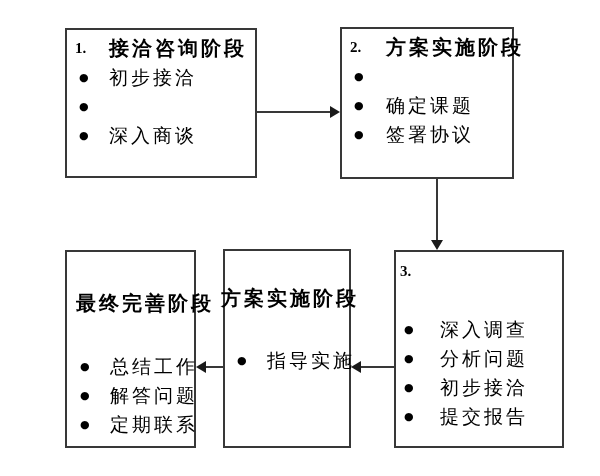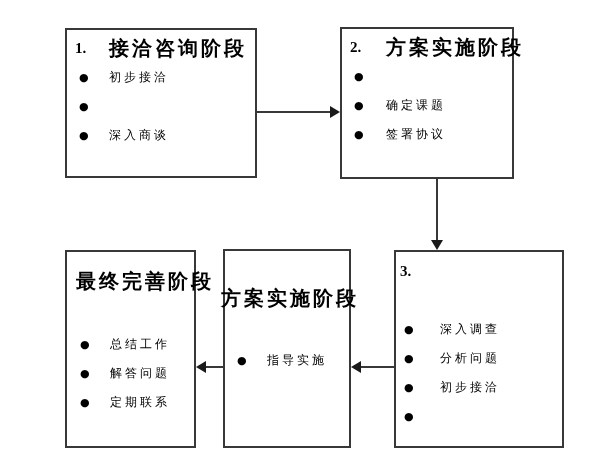--- a/index.html
+++ b/index.html
@@ -41,33 +41,33 @@
     font-size: 11px;
     padding-left: 4px;
     font-family: "DejaVu Sans", sans-serif;
   }
   .title {
     font-weight: bold;
     font-size: 20px;
     letter-spacing: 3px;
   }
   .item {
-    font-size: 12px;
+    font-size: 19px;
     letter-spacing: 3px;
   }
   .spacer29 { height: 29px; }
   .spacer33 { height: 33px; }
   .spacer34 { height: 34px; }
 
   
   #box1 { left: 65px;  top: 28px;  width: 192px; height: 150px; padding-top: 4px; }
   #box2 { left: 340px; top: 27px;  width: 174px; height: 152px; padding-top: 4px; }
   #box3 { left: 394px; top: 250px; width: 170px; height: 198px; padding-top: 5px; }
   #box4 { left: 223px; top: 249px; width: 128px; height: 199px; padding-top: 33px; }
-  #box5 { left: 65px;  top: 250px; width: 131px; height: 198px; padding-top: 15px; }
+  #box5 { left: 65px;  top: 250px; width: 131px; height: 198px; padding-top: 37px; }
 
   #box2 .marker { flex-basis: 36px; }
   #box3 .row    { padding-left: 4px; }
   #box3 .marker { flex-basis: 40px; }
   #box4 .title-row { padding-left: 6px; justify-content: center; }
   #box5 .row    { padding-left: 9px; }
 
   
   .line {
     position: absolute;
@@ -152,20 +152,21 @@
     <div class="row">
       <span class="marker bullet">●</span>
       <span class="item">分析问题</span>
     </div>
     <div class="row">
       <span class="marker bullet">●</span>
       <span class="item">初步接洽</span>
     </div>
     <div class="row">
       <span class="marker bullet">●</span>
+      <span class="item">提交报告</span>
     </div>
   </div>
 
   <div class="stage" id="box4">
     <div class="row title-row">
       <span class="title">方案实施阶段</span>
     </div>
     <div class="spacer33"></div>
     <div class="row">
       <span class="marker bullet">●</span>

